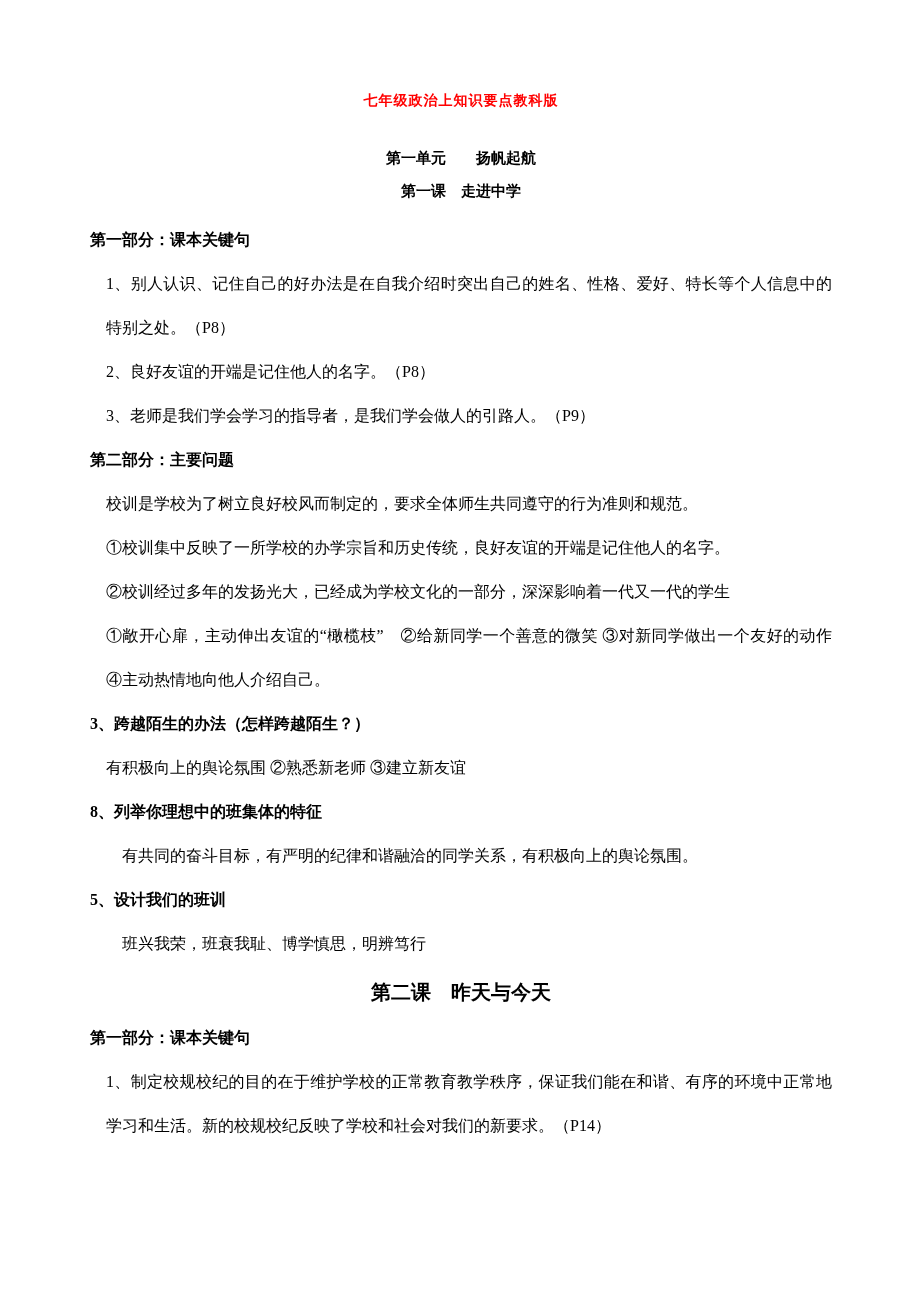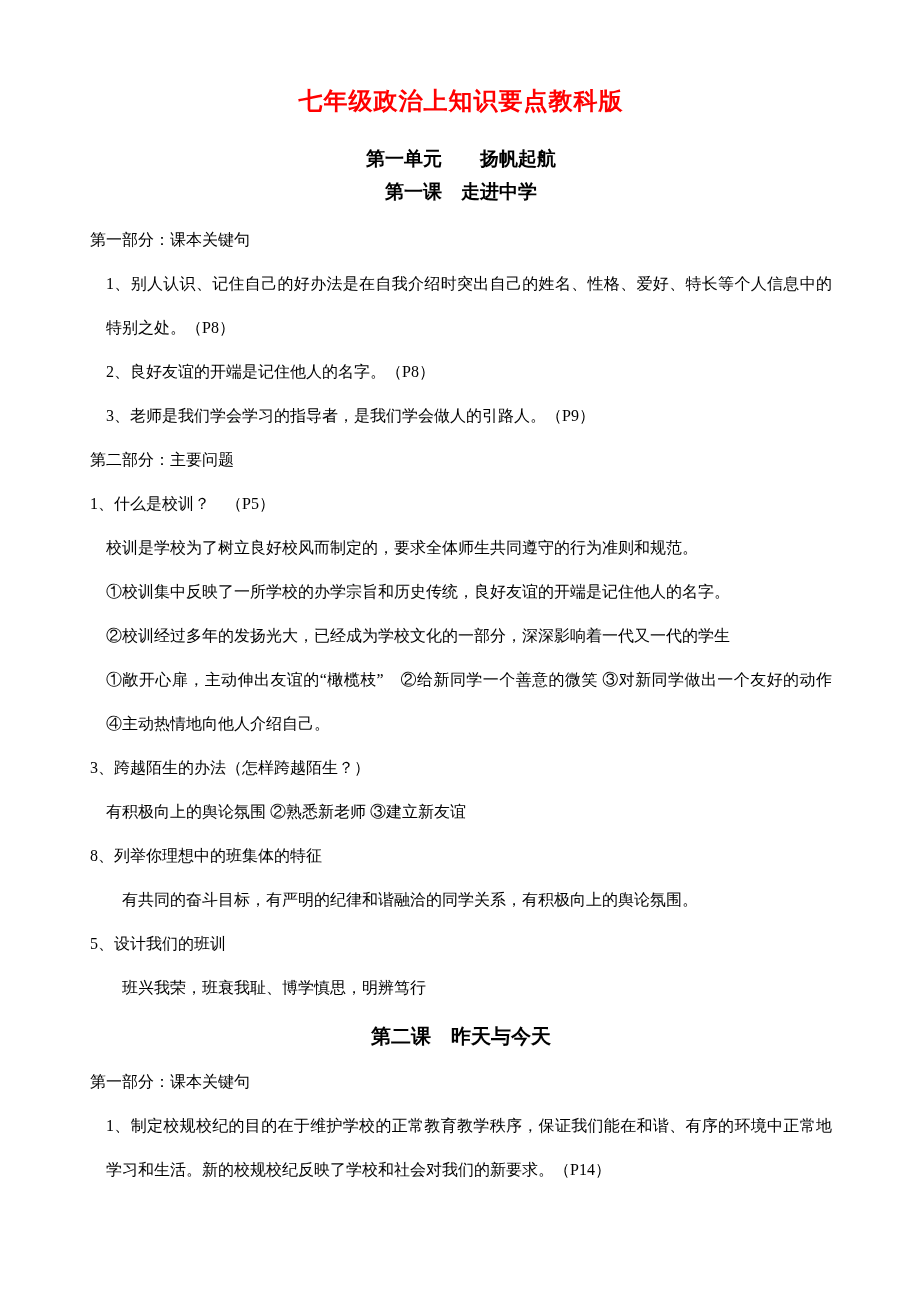--- a/index.html
+++ b/index.html
@@ -15,45 +15,45 @@
     background: #ffffff;
     box-sizing: border-box;
     padding: 86px 88px 48px 90px;
     font-family: "Liberation Serif", "DejaVu Serif", serif;
     color: #000000;
     font-size: 16px;
   }
   .doc-title {
     text-align: center;
     font-weight: bold;
-    font-size: 24px;
+    font-size: 14px;
     line-height: 30px;
     margin: 0 0 26px 0;
     letter-spacing: 1px;
   }
   p {
     margin: 0;
     line-height: 44px;
   }
   p.center-tight {
     text-align: center;
     font-weight: bold;
-    font-size: 19px;
+    font-size: 15px;
     line-height: 33px;
   }
   p.center {
     text-align: center;
     font-weight: bold;
     font-size: 20px;
     line-height: 44px;
     margin-top: 4px;
     margin-bottom: 2px;
   }
   p.bold {
-    font-weight: normal;
+    font-weight: bold;
   }
   p.normal {
     font-weight: normal;
     text-align: justify;
     text-justify: inter-ideograph;
     margin-left: 16px;
   }
   .body-block {
     margin-top: 10px;
   }
@@ -67,21 +67,20 @@
 
   <p class="center-tight">第一单元　　扬帆起航</p>
   <p class="center-tight">第一课　走进中学</p>
 
   <div class="body-block">
     <p class="bold">第一部分：课本关键句</p>
     <p class="normal">1、别人认识、记住自己的好办法是在自我介绍时突出自己的姓名、性格、爱好、特长等个人信息中的特别之处。（P8）</p>
     <p class="normal">2、良好友谊的开端是记住他人的名字。（P8）</p>
     <p class="normal">3、老师是我们学会学习的指导者，是我们学会做人的引路人。（P9）</p>
     <p class="bold">第二部分：主要问题</p>
-    <p class="bold">1、什么是校训？　（P5）</p>
     <p class="normal">校训是学校为了树立良好校风而制定的，要求全体师生共同遵守的行为准则和规范。</p>
     <p class="normal">①校训集中反映了一所学校的办学宗旨和历史传统，良好友谊的开端是记住他人的名字。</p>
     <p class="normal">②校训经过多年的发扬光大，已经成为学校文化的一部分，深深影响着一代又一代的学生</p>
     <p class="normal">①敞开心扉，主动伸出友谊的“橄榄枝”　②给新同学一个善意的微笑 ③对新同学做出一个友好的动作　④主动热情地向他人介绍自己。</p>
     <p class="bold">3、跨越陌生的办法（怎样跨越陌生？）</p>
     <p class="normal">有积极向上的舆论氛围 ②熟悉新老师 ③建立新友谊</p>
     <p class="bold">8、列举你理想中的班集体的特征</p>
     <p class="normal">　有共同的奋斗目标，有严明的纪律和谐融洽的同学关系，有积极向上的舆论氛围。</p>
     <p class="bold">5、设计我们的班训</p>
     <p class="normal">　班兴我荣，班衰我耻、博学慎思，明辨笃行</p>

